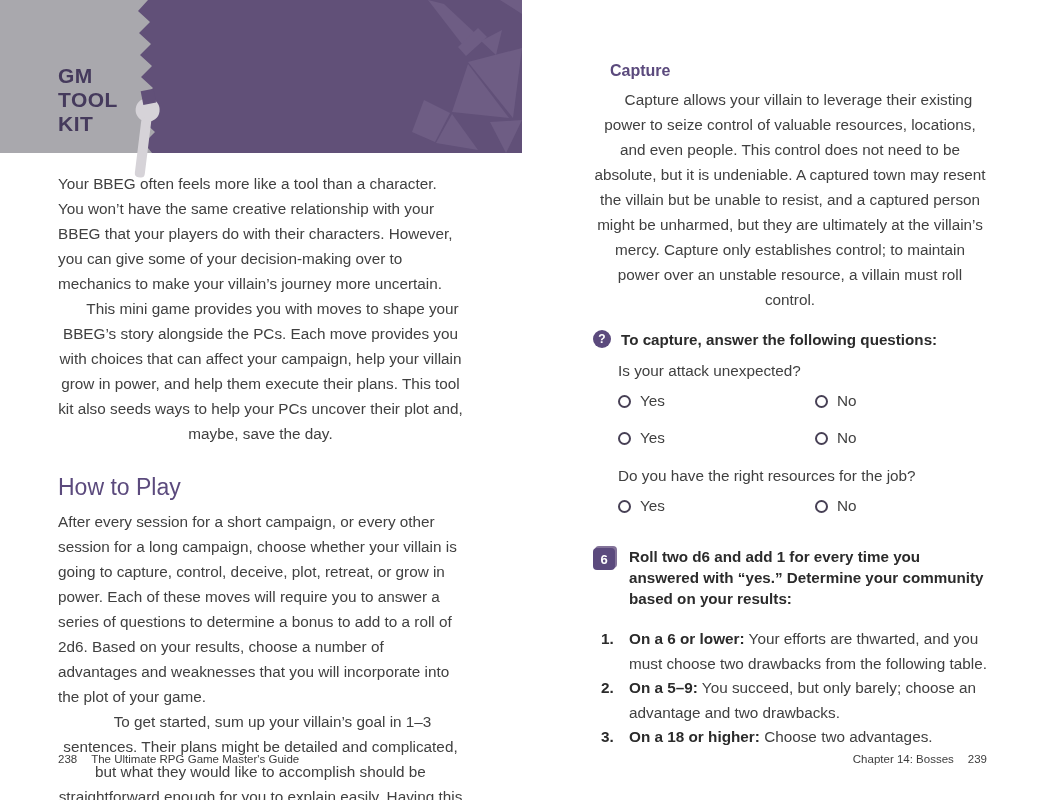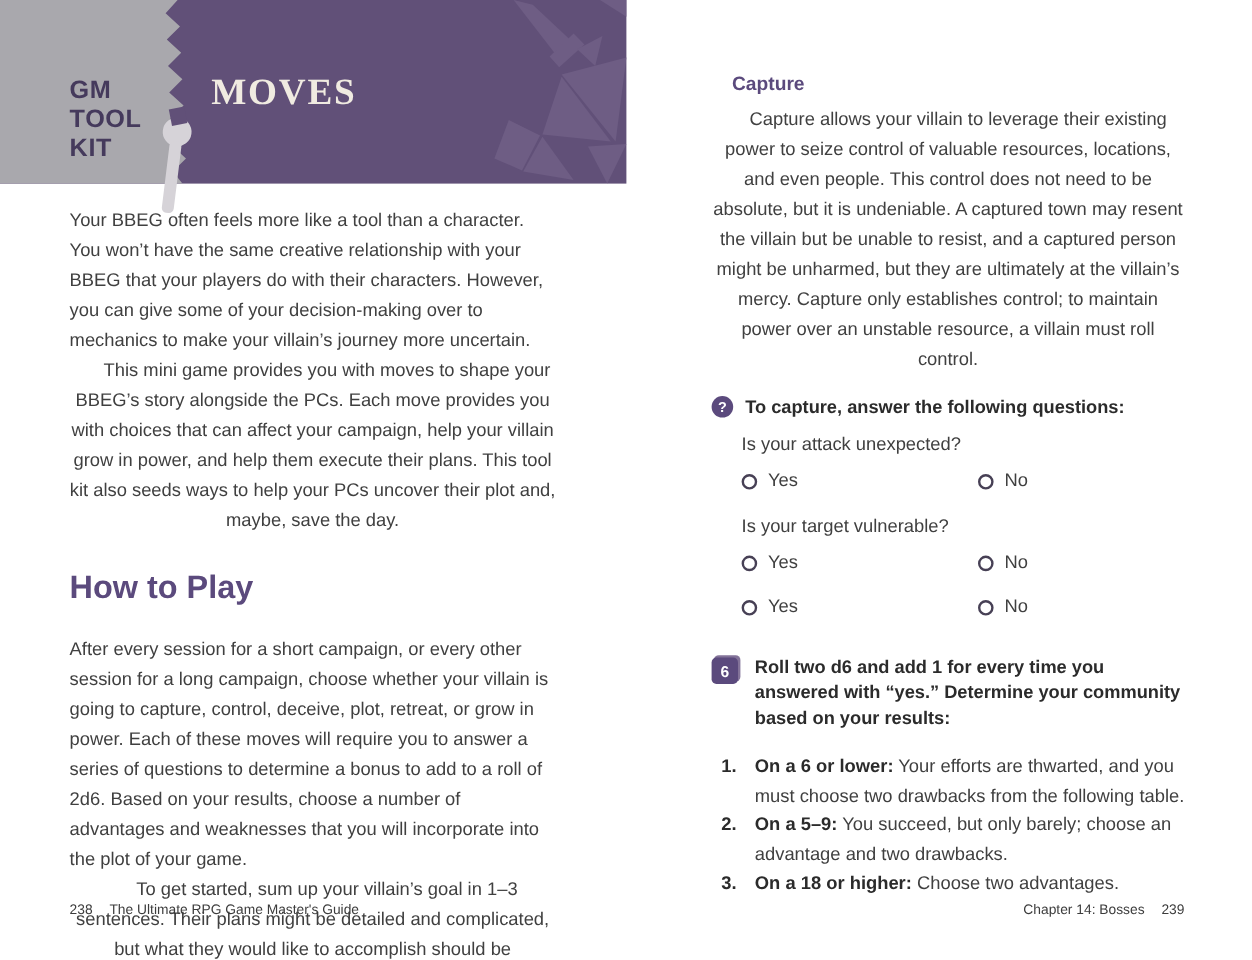--- a/index.html
+++ b/index.html
@@ -28,21 +28,21 @@
   }
 
   
   .left-col  { position: absolute; left: 58px;  top: 171px; width: 405px; }
   .right-col { position: absolute; left: 593px; top: 62px;  width: 394px; }
 
   p.body { font-size: 15.3px; line-height: 25px; color: #404040; }
   p.indent { text-indent: 24px; text-align: center; }
 
   h2.section-heading {
-    margin: 28px 0 24px; font-size: 27px; color: #5b4a7d; font-weight: bold;
+    margin: 28px 0 8px; font-size: 23px; color: #5b4a7d; font-weight: normal;
   }
   h3.sub-heading {
     margin: 0 0 7px; padding-left: 17px; font-size: 16px; color: #5b4a7d; font-weight: bold;
   }
   .capture-para { text-indent: 17px; text-align: center; }
 
   
   .q-intro { display: flex; gap: 10px; margin-top: 18px; align-items: center; }
   .q-icon {
     width: 18px; height: 18px; border-radius: 50%;
@@ -115,21 +115,20 @@
       <rect x="140" y="90" width="13" height="14" fill="#615078" transform="rotate(-18 146 98)"></rect>
       <rect x="142" y="118" width="10" height="60" rx="4" fill="#d6d3d8"></rect>
     </g>
   </svg>
   <div class="kicker">
     <div>GM</div>
     <div>TOOL</div>
     <div>KIT</div>
   </div>
   <div class="page-title">
-    <div>MOVES</div>
   </div>
 </div>
 
 <div class="left-col">
   <p class="body">Your BBEG often feels more like a tool than a character. You won’t have the same creative relationship with your BBEG that your play­ers do with their characters. However, you can give some of your decision-making over to mechanics to make your villain’s journey more uncertain.</p>
   <p class="body indent">This mini game provides you with moves to shape your BBEG’s story alongside the PCs. Each move provides you with choices that can affect your campaign, help your villain grow in power, and help them execute their plans. This tool kit also seeds ways to help your PCs uncover their plot and, maybe, save the day.</p>
 
   <h2 class="section-heading">How to Play</h2>
 
   <p class="body">After every session for a short campaign, or every other session for a long campaign, choose whether your villain is going to capture, control, deceive, plot, retreat, or grow in power. Each of these moves will require you to answer a series of questions to determine a bonus to add to a roll of 2d6. Based on your results, choose a number of advantages and weaknesses that you will incorporate into the plot of your game.</p>
@@ -155,34 +154,34 @@
           <span class="option-label">Yes</span>
         </div>
         <div class="option">
           <span class="radio"></span>
           <span class="option-label">No</span>
         </div>
       </div>
     </div>
 
     <div class="question">
-      <div class="q-text">Is your target vulnerable?</div>
       <div class="options">
         <div class="option yes">
           <span class="radio"></span>
           <span class="option-label">Yes</span>
         </div>
         <div class="option">
           <span class="radio"></span>
           <span class="option-label">No</span>
         </div>
       </div>
     </div>
 
     <div class="question">
+      <div class="q-text">Do you have the right resources for the job?</div>
       <div class="options">
         <div class="option yes">
           <span class="radio"></span>
           <span class="option-label">Yes</span>
         </div>
         <div class="option">
           <span class="radio"></span>
           <span class="option-label">No</span>
         </div>
       </div>

